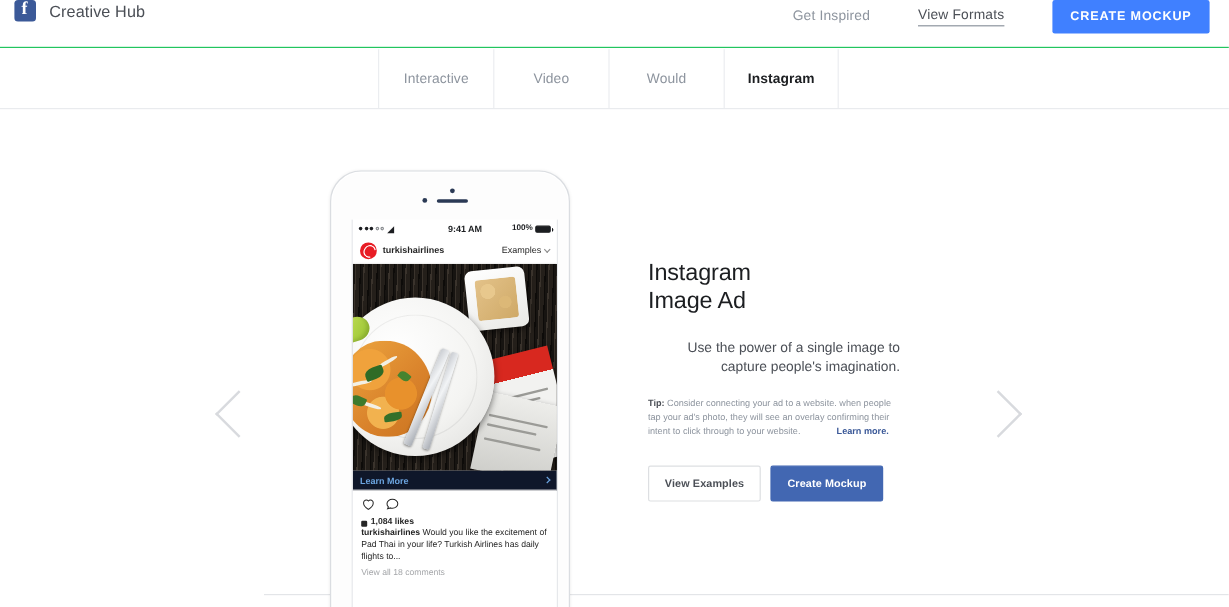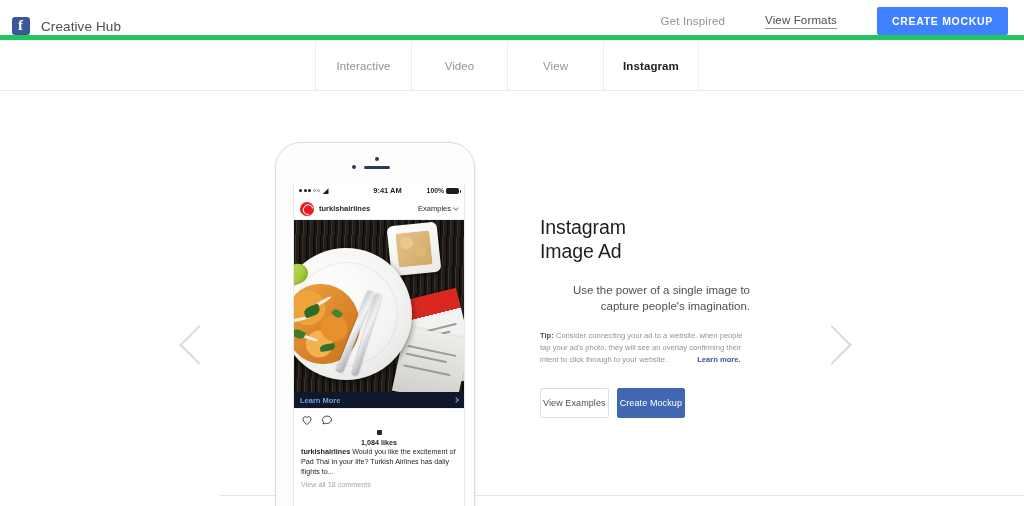--- a/index.html
+++ b/index.html
@@ -10,22 +10,22 @@
     background: #ffffff;
     font-family: "Liberation Sans", sans-serif;
     -webkit-font-smoothing: antialiased;
   }
 
   
   .topbar {
     position: absolute; top: 0; left: 0;
     width: 1024px; height: 40px;
     background: #fff;
-    border-bottom: 5px solid #22c55e;
-    display: flex; align-items: flex-end;
+    border-bottom: 1px solid #22c55e;
+    display: flex; align-items: flex-start;
   }
   .brand { display: flex; align-items: center; margin-left: 12px; }
   .fb-logo {
     width: 18px; height: 18px; border-radius: 3px;
     background: #3b5998;
     position: relative; display: inline-block;
   }
   .fb-logo::after {
     content: "f";
     position: absolute; left: 6px; top: -1px;
@@ -303,21 +303,21 @@
 
   
   .actions { height: 21px; display: flex; align-items: center; padding: 0 7px; gap: 8px; }
   .ico { width: 12px; height: 12px; }
   .ico svg { display: block; }
 
   
   .post-meta { padding: 0 7px; }
   .likes {
     font-size: 7.2px; font-weight: bold; color: #262626;
-    display: flex; align-items: center; gap: 3px; flex-direction: column;
+    display: flex; align-items: flex-end; gap: 3px;
   }
   .likes-dot { width: 5px; height: 5px; background: #262626; border-radius: 1px; }
   .caption {
     font-size: 7.2px; color: #262626; line-height: 1.42; margin-top: 0;
   }
   .caption b { font-weight: bold; }
   .view-comments { font-size: 7.2px; color: #a5a7aa; margin-top: 2px; }
 
   
   .panel { position: absolute; left: 540px; top: 124px; width: 240px; }
@@ -331,22 +331,22 @@
     text-align: right;
   }
   .panel-tip {
     margin-top: 16px; font-size: 7.6px; color: #8d949e; line-height: 1.55;
     width: 207px;
   }
   .panel-tip b { color: #4b4f56; font-weight: bold; }
   .panel-tip a { color: #3b5998; text-decoration: none; font-weight: bold; margin-left: 28px; }
   .panel-btns { margin-top: 22px; display: flex; gap: 8px; }
   .btn {
-    font-size: 9px; padding: 9px 2px; border-radius: 2px; cursor: pointer;
-    letter-spacing: .1px; white-space: nowrap;
+    font-size: 9px; padding: 9px 13px; border-radius: 2px; cursor: pointer;
+    letter-spacing: .1px; white-space: nowrap; font-weight: bold;
   }
   .btn-ghost { background: #fff; border: 1px solid #dddfe2; color: #4b4f56; }
   .btn-primary { background: #4267b2; border: 1px solid #4267b2; color: #fff; }
 </style>
 </head>
 <body>
 
 <div class="topbar">
   <div class="brand">
     <span class="fb-logo"></span>
@@ -356,21 +356,21 @@
     <span class="topnav-link">Get Inspired</span>
     <span class="topnav-link active">View Formats</span>
     <button class="cta-create">CREATE MOCKUP</button>
   </div>
 </div>
 
 <div class="tabsrow">
   <div class="tabs-inner">
     <div class="tab">Interactive</div>
     <div class="tab">Video</div>
-    <div class="tab">View</div>
+    <div class="tab">Would</div>
     <div class="tab active">Instagram</div>
   </div>
 </div>
 
 <div class="stage">
 
   <div class="shelf"></div>
 
   <div class="arrow arrow-left"></div>
   <div class="arrow arrow-right"></div>

